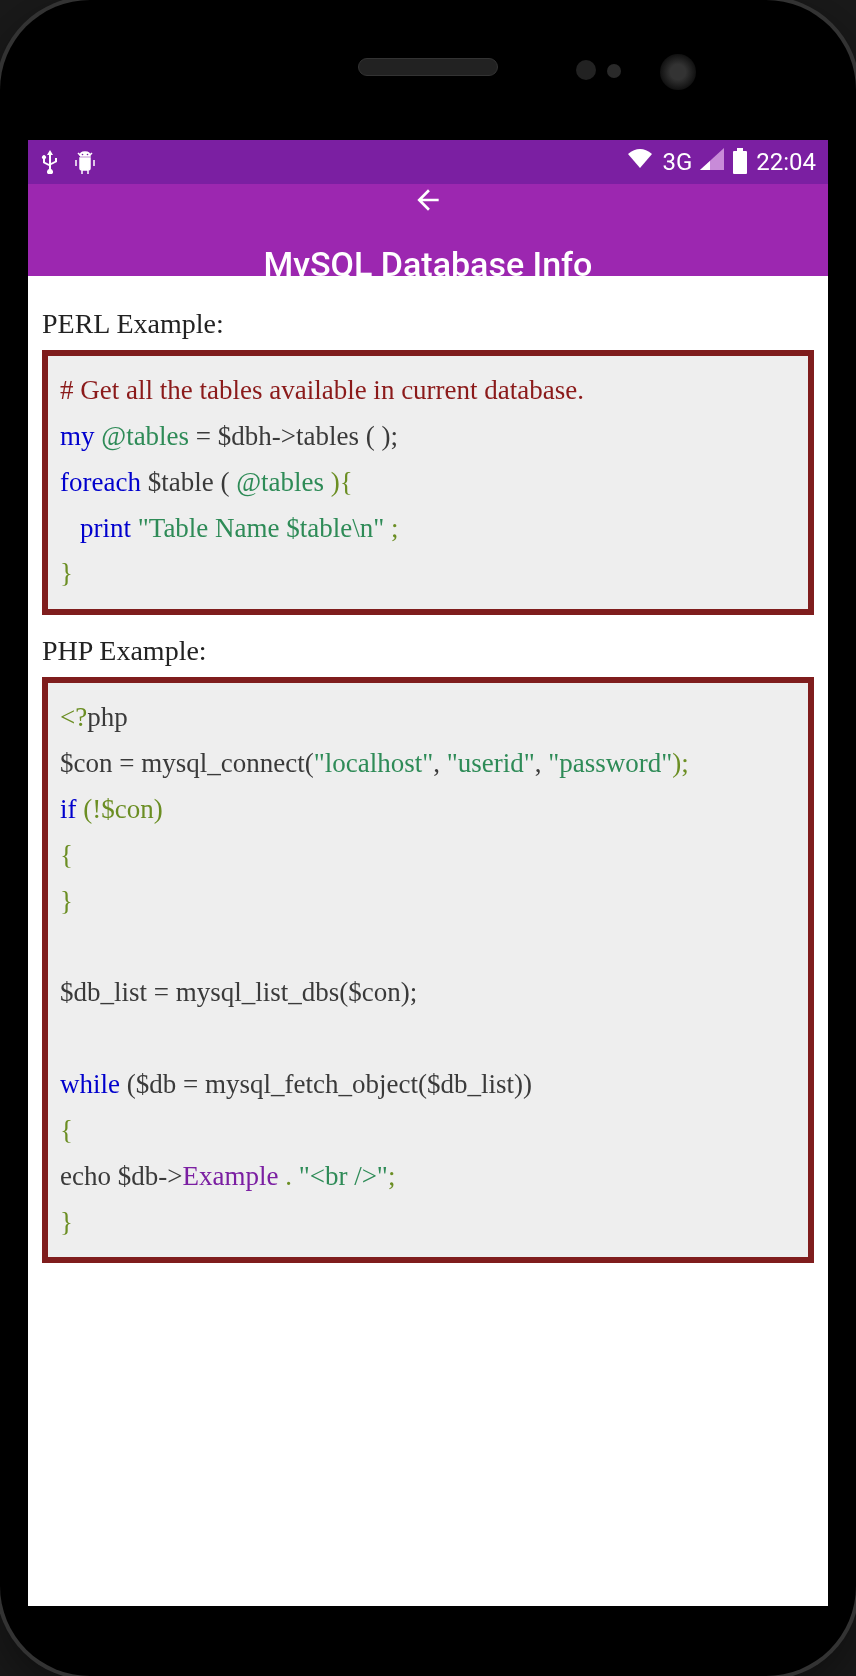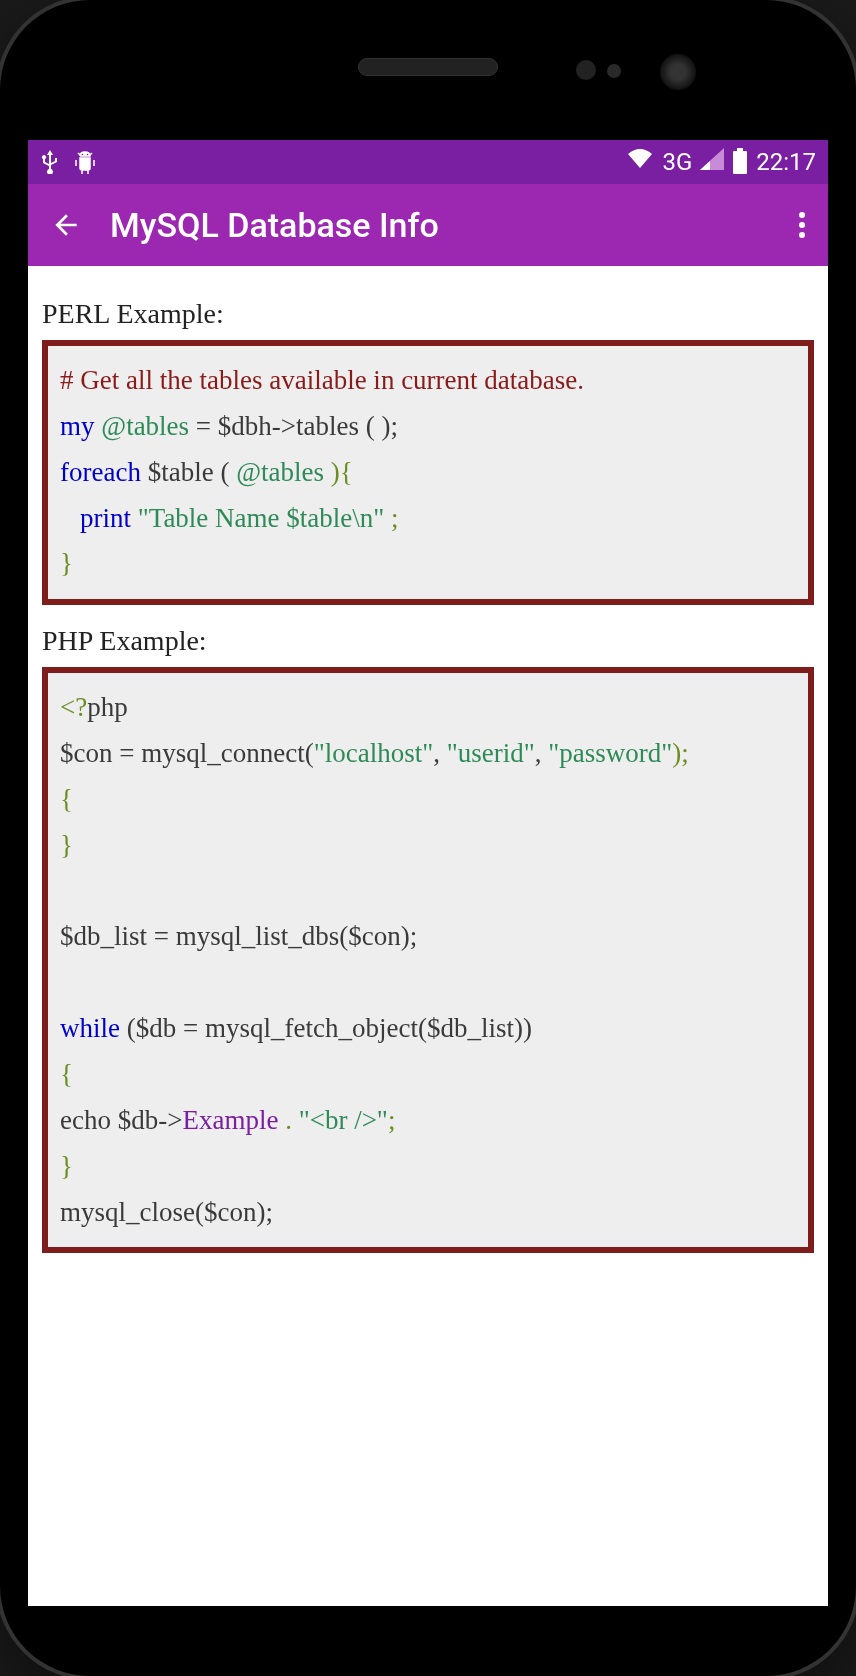--- a/index.html
+++ b/index.html
@@ -73,27 +73,28 @@
       background: #7b1fa2;
       display: flex;
       align-items: center;
       padding: 0 12px;
       color: #fff;
       font-size: 22px;
     }
     .status-left { display: flex; gap: 14px; align-items: center; }
     .status-right { margin-left: auto; display: flex; gap: 8px; align-items: flex-start; }
     .app-bar {
-      height: 82px;
+      height: 92px;
       background: #9c27b0;
       display: flex;
       align-items: center;
       padding: 0 22px;
       color: #fff;
       gap: 28px;
+      flex-direction: column;
     }
     .app-title {
       font-size: 34px;
       font-weight: 500;
       flex: 1;
     }
     .back-arrow { cursor: pointer; }
     .more-icon { cursor: pointer; }
     .content {
       flex: 1;
@@ -169,21 +170,21 @@
               <path d="M0 22 L24 22 L24 0 Z" fill="#c88bd8"></path>
               <path d="M0 22 L10 22 L10 13 Z" fill="#fff"></path>
             </svg>
         </span>
         <span>
           <svg width="16" height="26" viewBox="0 0 16 26" fill="#fff">
               <rect x="5" y="0" width="6" height="3"></rect>
               <rect x="1" y="3" width="14" height="23" rx="1"></rect>
             </svg>
         </span>
-        <span class="time">22:17</span>
+        <span class="time">22:04</span>
       </div>
     </div>
 
     <div class="app-bar">
       <span class="back-arrow">
         <svg width="32" height="32" viewBox="0 0 24 24" fill="#fff">
             <path d="M20 11H7.83l5.59-5.59L12 4l-8 8 8 8 1.41-1.41L7.83 13H20v-2z"></path>
           </svg>
       </span>
       <div class="app-title">MySQL Database Info</div>
@@ -224,32 +225,35 @@
 
       <div class="section-title">PHP Example:</div>
 
       <div class="code-block">
         <div class="code-line">
           <span class="c-olive">&lt;?</span><span class="c-text">php</span>
         </div>
         <div class="code-line" style="text-align:justify;">
           <span class="c-text">$con = mysql_connect(</span><span class="c-string">"localhost"</span><span class="c-text">, </span><span class="c-string">"userid"</span><span class="c-text">, </span><span class="c-string">"password"</span><span class="c-olive">);</span>
         </div>
+        <div class="code-line">
+          <span class="c-keyword">if</span>
+          <span class="c-olive"> (!$con)</span>
+        </div>
         <div class="code-line c-olive">{</div>
         <div class="code-line c-olive">}</div>
         <div class="code-line">&nbsp;</div>
         <div class="code-line c-text">$db_list = mysql_list_dbs($con);</div>
         <div class="code-line">&nbsp;</div>
         <div class="code-line">
           <span class="c-keyword">while</span>
           <span class="c-text"> ($db = mysql_fetch_object($db_list))</span>
         </div>
         <div class="code-line c-olive">{</div>
         <div class="code-line">
           <span class="c-text"> echo $db-&gt;</span><span class="c-purple">Example</span><span class="c-olive"> . </span><span class="c-string">"&lt;br /&gt;"</span><span class="c-olive">;</span>
         </div>
         <div class="code-line c-olive">}</div>
-        <div class="code-line c-text">mysql_close($con);</div>
       </div>
 
     </div>
   </div>
 </div>
 
 </body></html>

